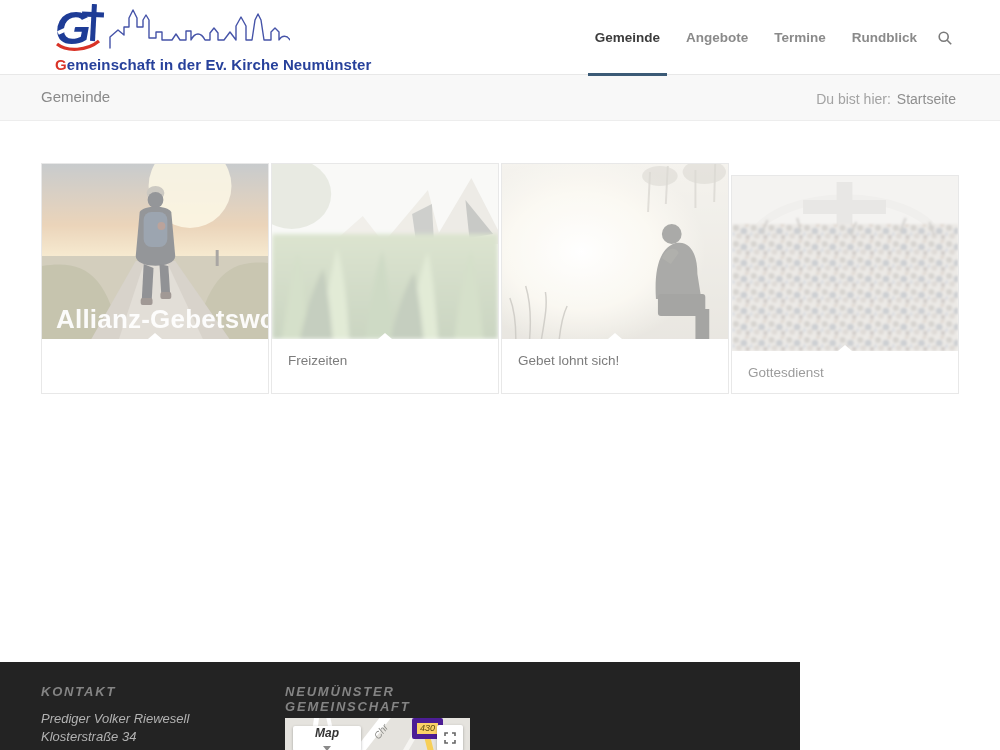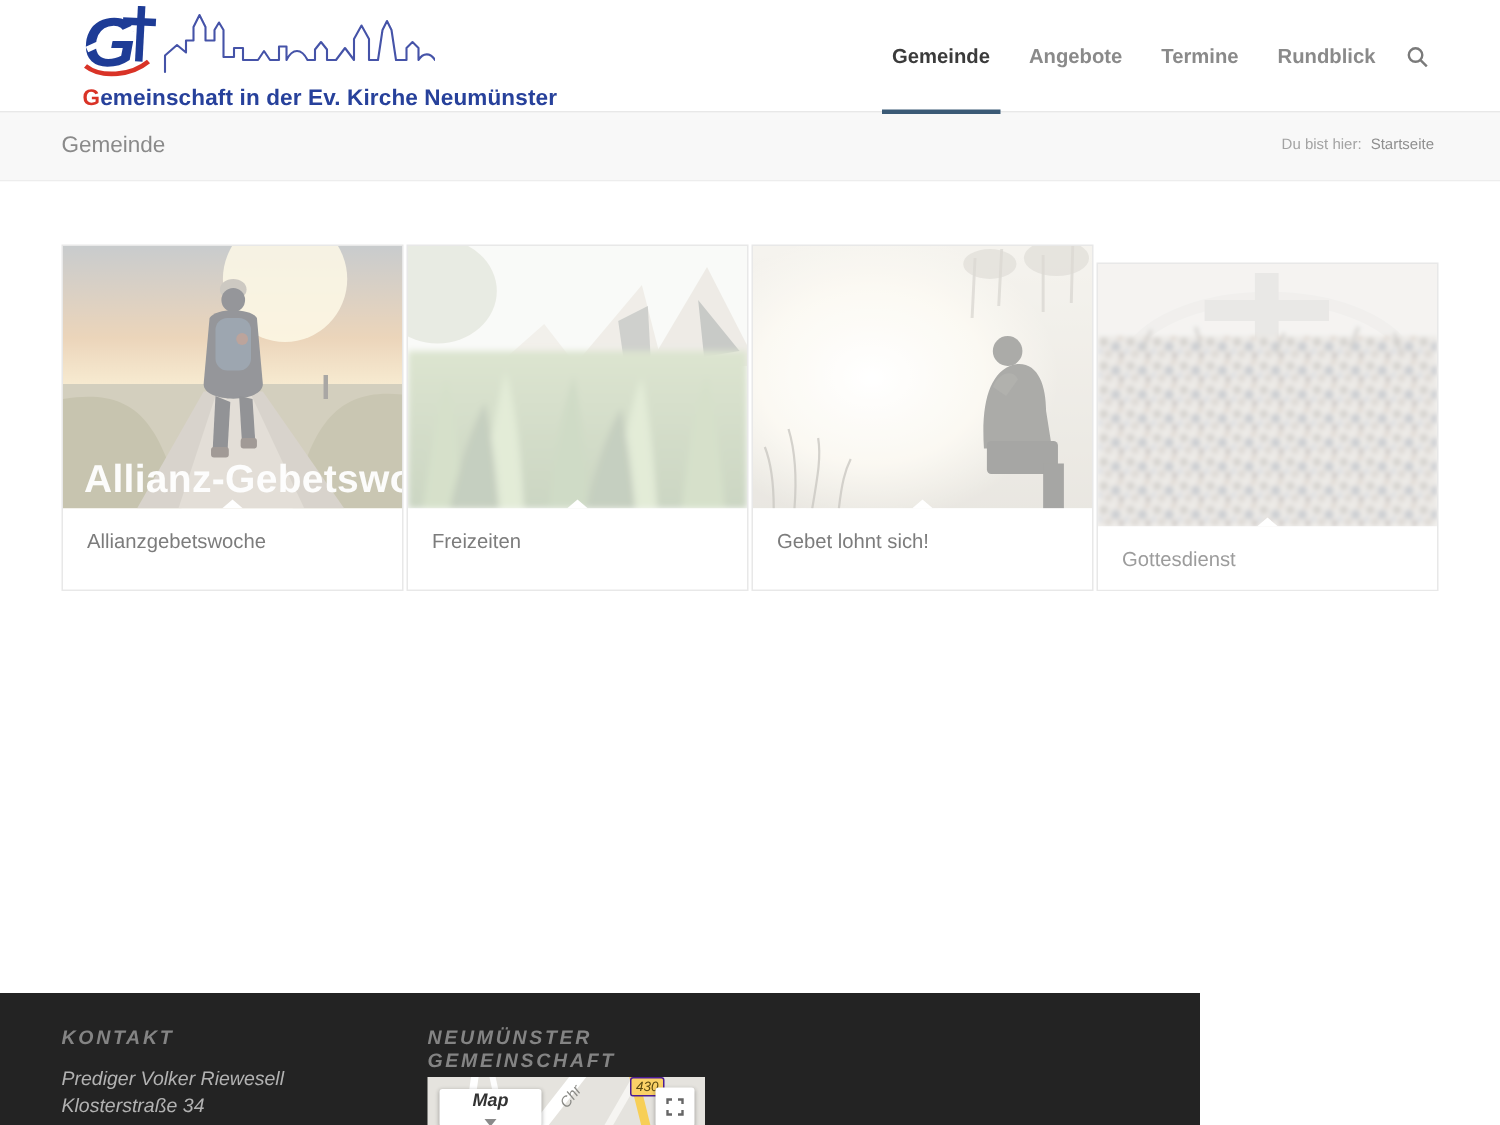--- a/index.html
+++ b/index.html
@@ -20,21 +20,21 @@
               font-size:13.5px; font-weight:bold; color:#8a8a8a; cursor:pointer; }
   .nav-item.active { color:#3b3b3b; }
   .nav-item.active::after { content:""; position:absolute; left:0; right:0; bottom:-1px; height:3px;
               background:#3b5a76; }
   .nav-search { display:flex; align-items:center; margin-left:14px; cursor:pointer; }
 
   
   .breadbar { position:absolute; top:75px; left:0; width:1000px; height:46px; background:#f8f8f8;
               border-bottom:1px solid #ededed; }
   .breadbar-title { position:absolute; left:41px; top:13px; font-size:15px; color:#8a8a8a; }
-  .breadbar-path { position:absolute; right:44px; top:16px; font-size:10px; color:#a3a3a3; }
+  .breadbar-path { position:absolute; right:44px; top:16px; font-size:14px; color:#a3a3a3; }
   .breadbar-path .crumb { color:#8f8f8f; margin-left:6px; cursor:pointer; }
 
   
   .main { position:absolute; top:121px; left:0; width:1000px; height:541px; background:#fff; }
   .grid { position:absolute; left:41px; top:42px; width:918px; }
   .row { display:flex; gap:2px; }
   .row2 { margin-top:8px; }
   .card { width:228px; background:#fff; border:1px solid #e8e8e8; cursor:pointer; }
   .card-img { position:relative; height:175px; background:#fff; overflow:hidden; }
   .img-inner { position:absolute; inset:0; }
@@ -67,21 +67,21 @@
   .map .road-yellow { position:absolute; left:148px; top:-6px; width:6px; height:120px; background:#f7cf57; transform:rotate(-14deg); }
   .map .street-label { position:absolute; left:88px; top:8px; font-size:10px; color:#8a8a86; transform:rotate(-52deg); }
   .map .street-label2 { position:absolute; left:52px; top:22px; font-size:9px; color:#9a9a96; transform:rotate(-38deg); }
   .map-type-btn { position:absolute; left:8px; top:8px; width:68px; height:25px; background:#fff; border-radius:2px;
             box-shadow:0 1px 3px rgba(0,0,0,0.3); display:flex; align-items:center; padding:0 0; cursor:pointer;flex-direction:column; }
   .map-type-btn .lbl { font-size:12px; font-weight:bold; color:#333; flex:1; }
   .caret-down { width:0; height:0; border-left:4px solid transparent; border-right:4px solid transparent;
             border-top:5px solid #8a8a8a; }
   .map-fullscreen-btn { position:absolute; right:7px; top:7px; width:26px; height:26px; background:#fff; border-radius:2px;
             box-shadow:0 1px 3px rgba(0,0,0,0.3); display:flex; align-items:center; justify-content:center; cursor:pointer; }
-  .route-badge { position:absolute; right:27px; top:0px; background:#fbd267; border:1px solid #4c1d95; border-radius:2px;
+  .route-badge { position:absolute; right:27px; top:0px; background:#fbd267; border:5px solid #4c1d95; border-radius:2px;
             font-size:9px; color:#5b4a12; padding:0px 3px; line-height:11px; }
 </style>
 </head>
 <body>
 
 <div class="page">
 
   <div class="header">
     <div class="logo">
       <svg width="235" height="47" viewBox="0 0 235 47">
@@ -145,21 +145,20 @@
                 <rect x="103" y="48" width="24" height="35" rx="8" fill="#3c4e63"></rect>
                 <circle cx="121" cy="62" r="4" fill="#7a4a3a"></circle>
                 <path d="M103,100 L101,138 L111,139 L113,104 Z" fill="#26282e"></path>
                 <path d="M119,100 L121,133 L130,132 L128,102 Z" fill="#26282e"></path>
                 <rect x="100" y="134" width="12" height="7" rx="2" fill="#45362e"></rect>
                 <rect x="120" y="128" width="11" height="7" rx="2" fill="#45362e"></rect>
               </svg>
               <div class="overlay-title">Allianz-Gebetswoche</div>
             </div>
           </div>
-          <div class="card-caption">Allianzgebetswoche</div>
         </div>
 
         <div class="card">
           <div class="card-img">
             <div class="img-inner" style="opacity:0.32">
               <svg viewBox="0 0 229 175" preserveAspectRatio="none">
                 <defs>
                   <linearGradient id="grass2" x1="0" y1="0" x2="0" y2="1">
                     <stop offset="0" stop-color="#93ad6d"></stop>
                     <stop offset="1" stop-color="#5f7f45"></stop>

